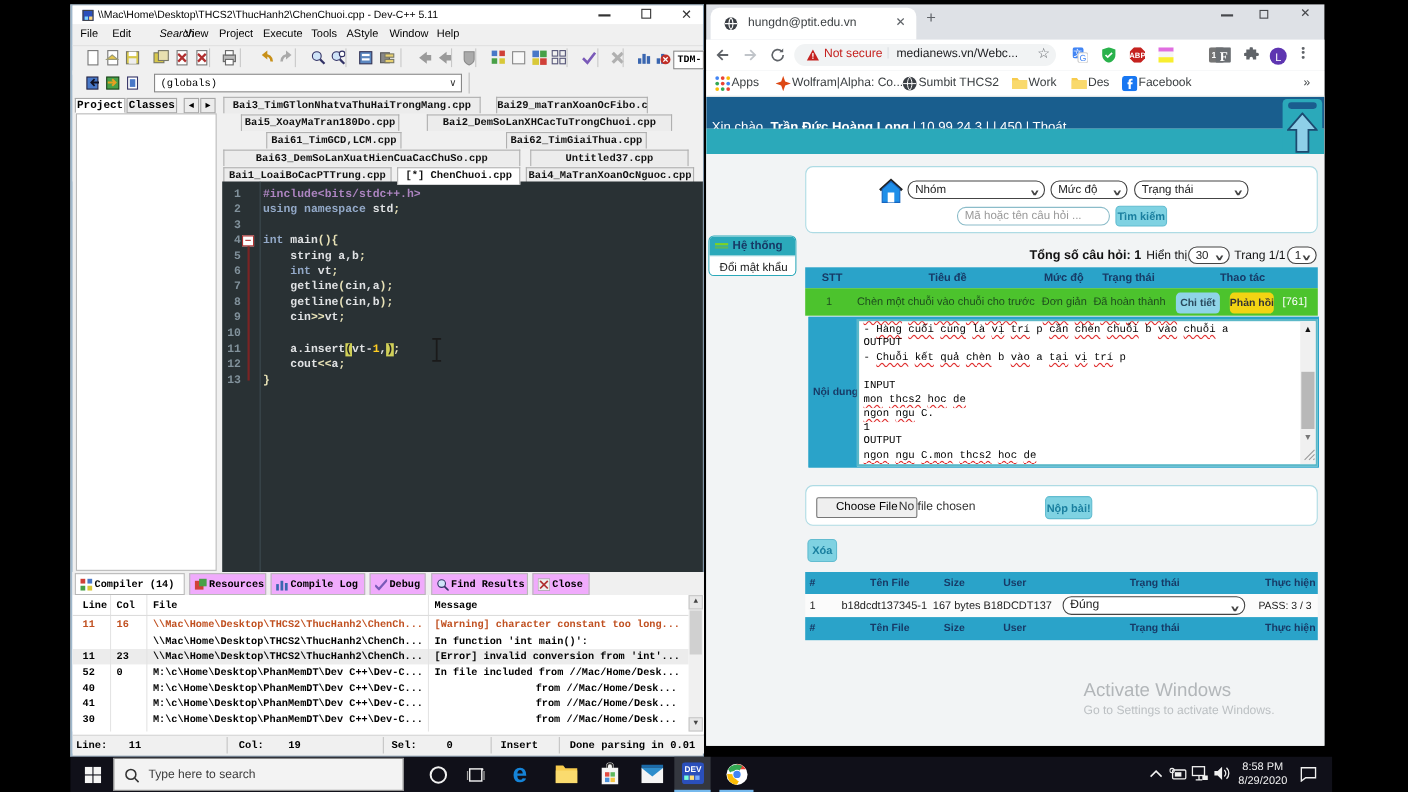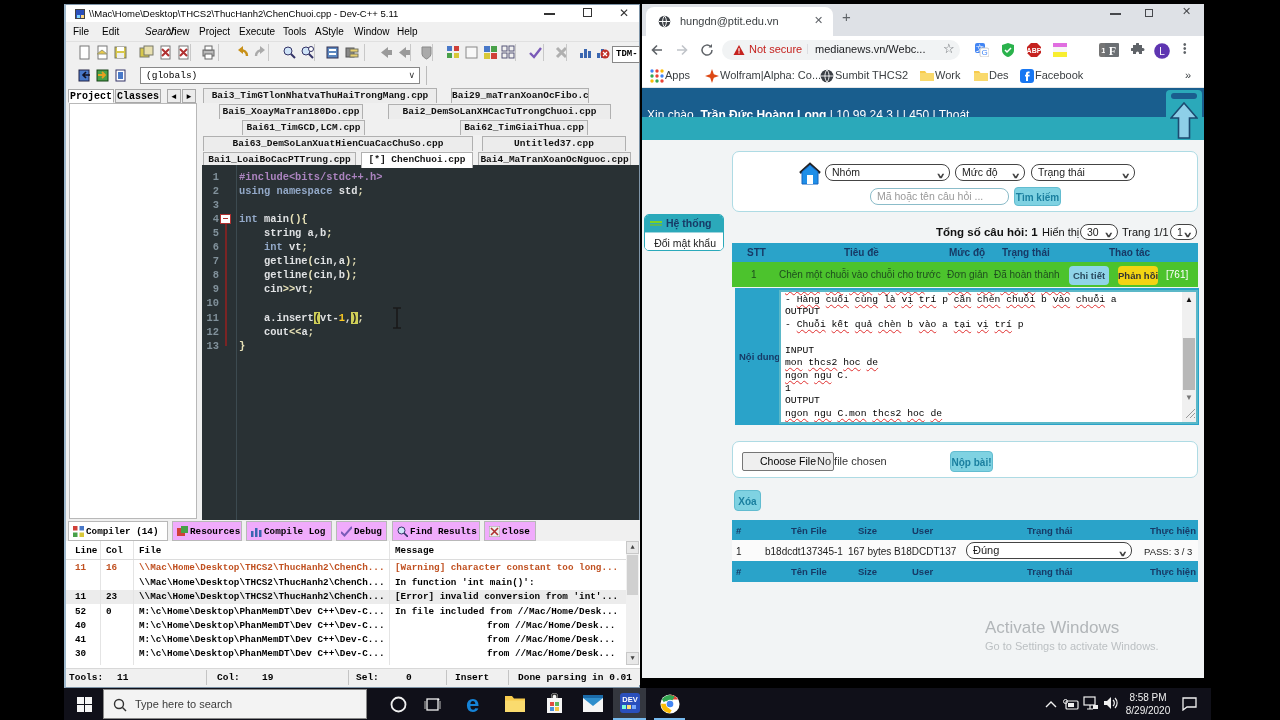--- a/index.html
+++ b/index.html
@@ -405,21 +405,21 @@
           <div class="abs" style="left: 323px; top: 0px; width: 1px; height: 124px; background: rgb(228, 228, 228);"></div>
           <div class="abs" style="left: 0px; top: 18px; width: 560px; height: 1px; background: rgb(220, 220, 220);"></div>
           <div class="abs" style="left: 560px; top: 0px; width: 13px; height: 124px; background: rgb(240, 240, 240);">
             <div style="position:absolute;left:0;top:0;width:13px;height:13px;background:#e8e8e8;border:1px solid #c8c8c8;font-size:7px;text-align:center;line-height:11px;color:#444;">▲</div>
             <div style="position:absolute;left:0;bottom:0;width:13px;height:13px;background:#e8e8e8;border:1px solid #c8c8c8;font-size:7px;text-align:center;line-height:11px;color:#444;">▼</div>
             <div style="position:absolute;left:1px;top:14px;width:11px;height:40px;background:#d0d0d0;"></div>
           </div>
         </div>
   </div>
   <div class="statusbar abs" id="statusbar">
-        <i style="left: 3px;">Tools:</i>
+        <i style="left: 3px;">Line:</i>
         <i style="left: 51px;">11</i>
         <i style="left: 151px;">Col:</i>
         <i style="left: 196px;">19</i>
         <i style="left: 290px;">Sel:</i>
         <i style="left: 340px;">0</i>
         <i style="left: 389px;">Insert</i>
         <i style="left: 452px;">Done parsing in 0.01</i>
         <div class="ssep" style="left: 140px;"></div>
         <div class="ssep" style="left: 282px;"></div>
         <div class="ssep" style="left: 380px;"></div>

